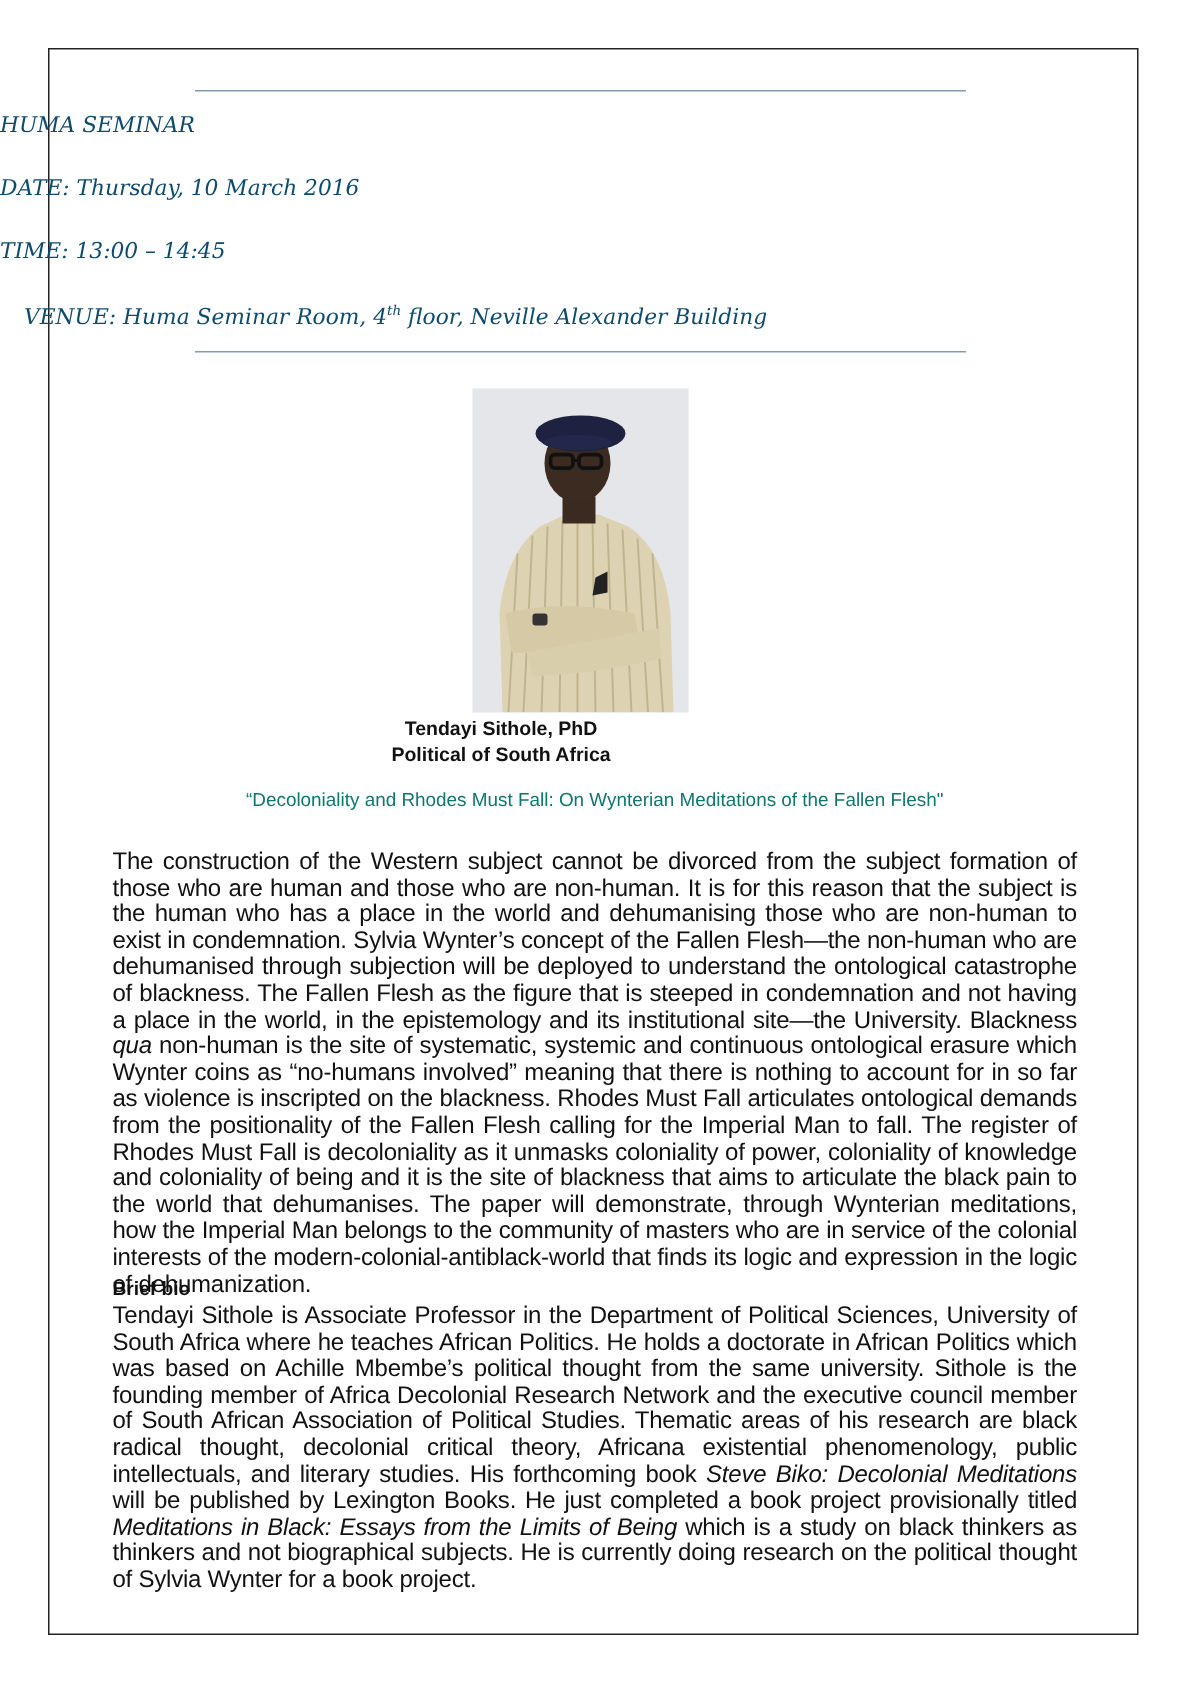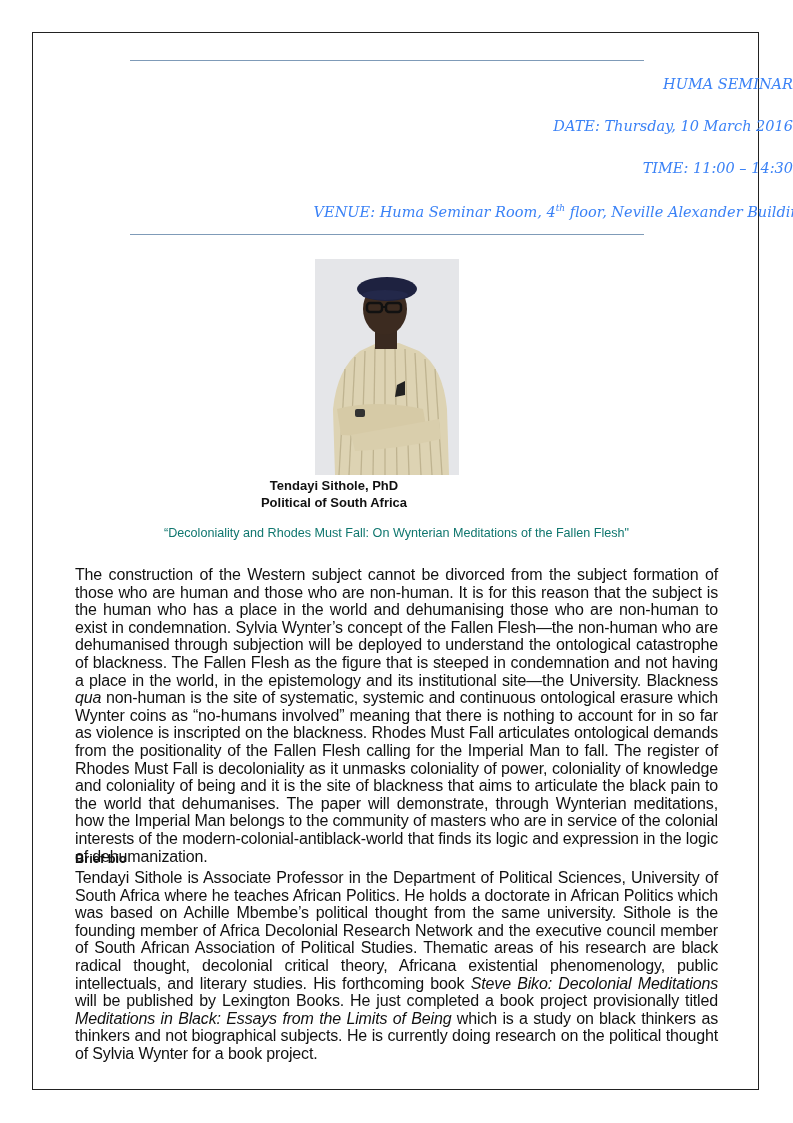--- a/index.html
+++ b/index.html
@@ -3,22 +3,22 @@
 <meta charset="utf-8">
 <style>
   html, body { margin: 0; padding: 0; background: #ffffff; }
   body { width: 793px; height: 1123px; position: relative; overflow: hidden; }
   .page-frame {
     position: absolute; left: 32px; top: 32px; width: 727px; height: 1058px;
     border: 1.5px solid #222; box-sizing: border-box;
   }
   .hrule { position: absolute; left: 130px; width: 514px; height: 0; border-top: 1px solid #7f9bb8; }
   .head-line {
-    position: absolute; left: 0; width: 793px; text-align: right;
-    font-family: "DejaVu Serif", serif; font-style: italic; font-size: 14.5px; color: #3b82f6;
+    position: absolute; left: 0; width: 793px; text-align: left;
+    font-family: "DejaVu Serif", serif; font-style: italic; font-size: 14.5px; color: #0c4a6e;
   }
   .head-line sup { font-size: 9px; }
   .photo {
     position: absolute; left: 315px; top: 259px; width: 144px; height: 216px;
     background: #e6e7ea; overflow: hidden;
   }
   .speaker {
     position: absolute; left: 0; width: 668px; text-align: center;
     font-family: "Liberation Sans", sans-serif; font-weight: bold; font-size: 13px; color: #111;
   }
@@ -38,21 +38,21 @@
 </style>
 </head>
 <body>
 
 <div class="page-frame"></div>
 
 <div class="hrule" style="top:60px;"></div>
 
 <div class="head-line" style="top:76px;">HUMA SEMINAR</div>
 <div class="head-line" style="top:118px;">DATE: Thursday, 10 March 2016</div>
-<div class="head-line" style="top:160px;">TIME: 11:00 – 14:30</div>
+<div class="head-line" style="top:160px;">TIME: 13:00 – 14:45</div>
 <div class="head-line" style="top:203px;padding-left:16px;"><span>VENUE:  Huma Seminar Room, 4</span><sup>th</sup><span> floor, Neville Alexander Building</span></div>
 
 <div class="hrule" style="top:234px;"></div>
 
 <div class="photo" title="Portrait of Tendayi Sithole wearing a navy beret, glasses and a striped cream shirt, arms crossed">
   <svg width="144" height="216" viewBox="0 0 144 216">
     <rect x="0" y="0" width="144" height="216" fill="#e5e6e9"></rect>
 
     <path d="M20 216 L18 150 Q22 110 45 92 L62 84 L84 84 L104 92 Q128 108 132 150 L134 216 Z" fill="#ddd3b3"></path>
     <g stroke="#b8ac88" stroke-width="1.3" opacity="0.8">

